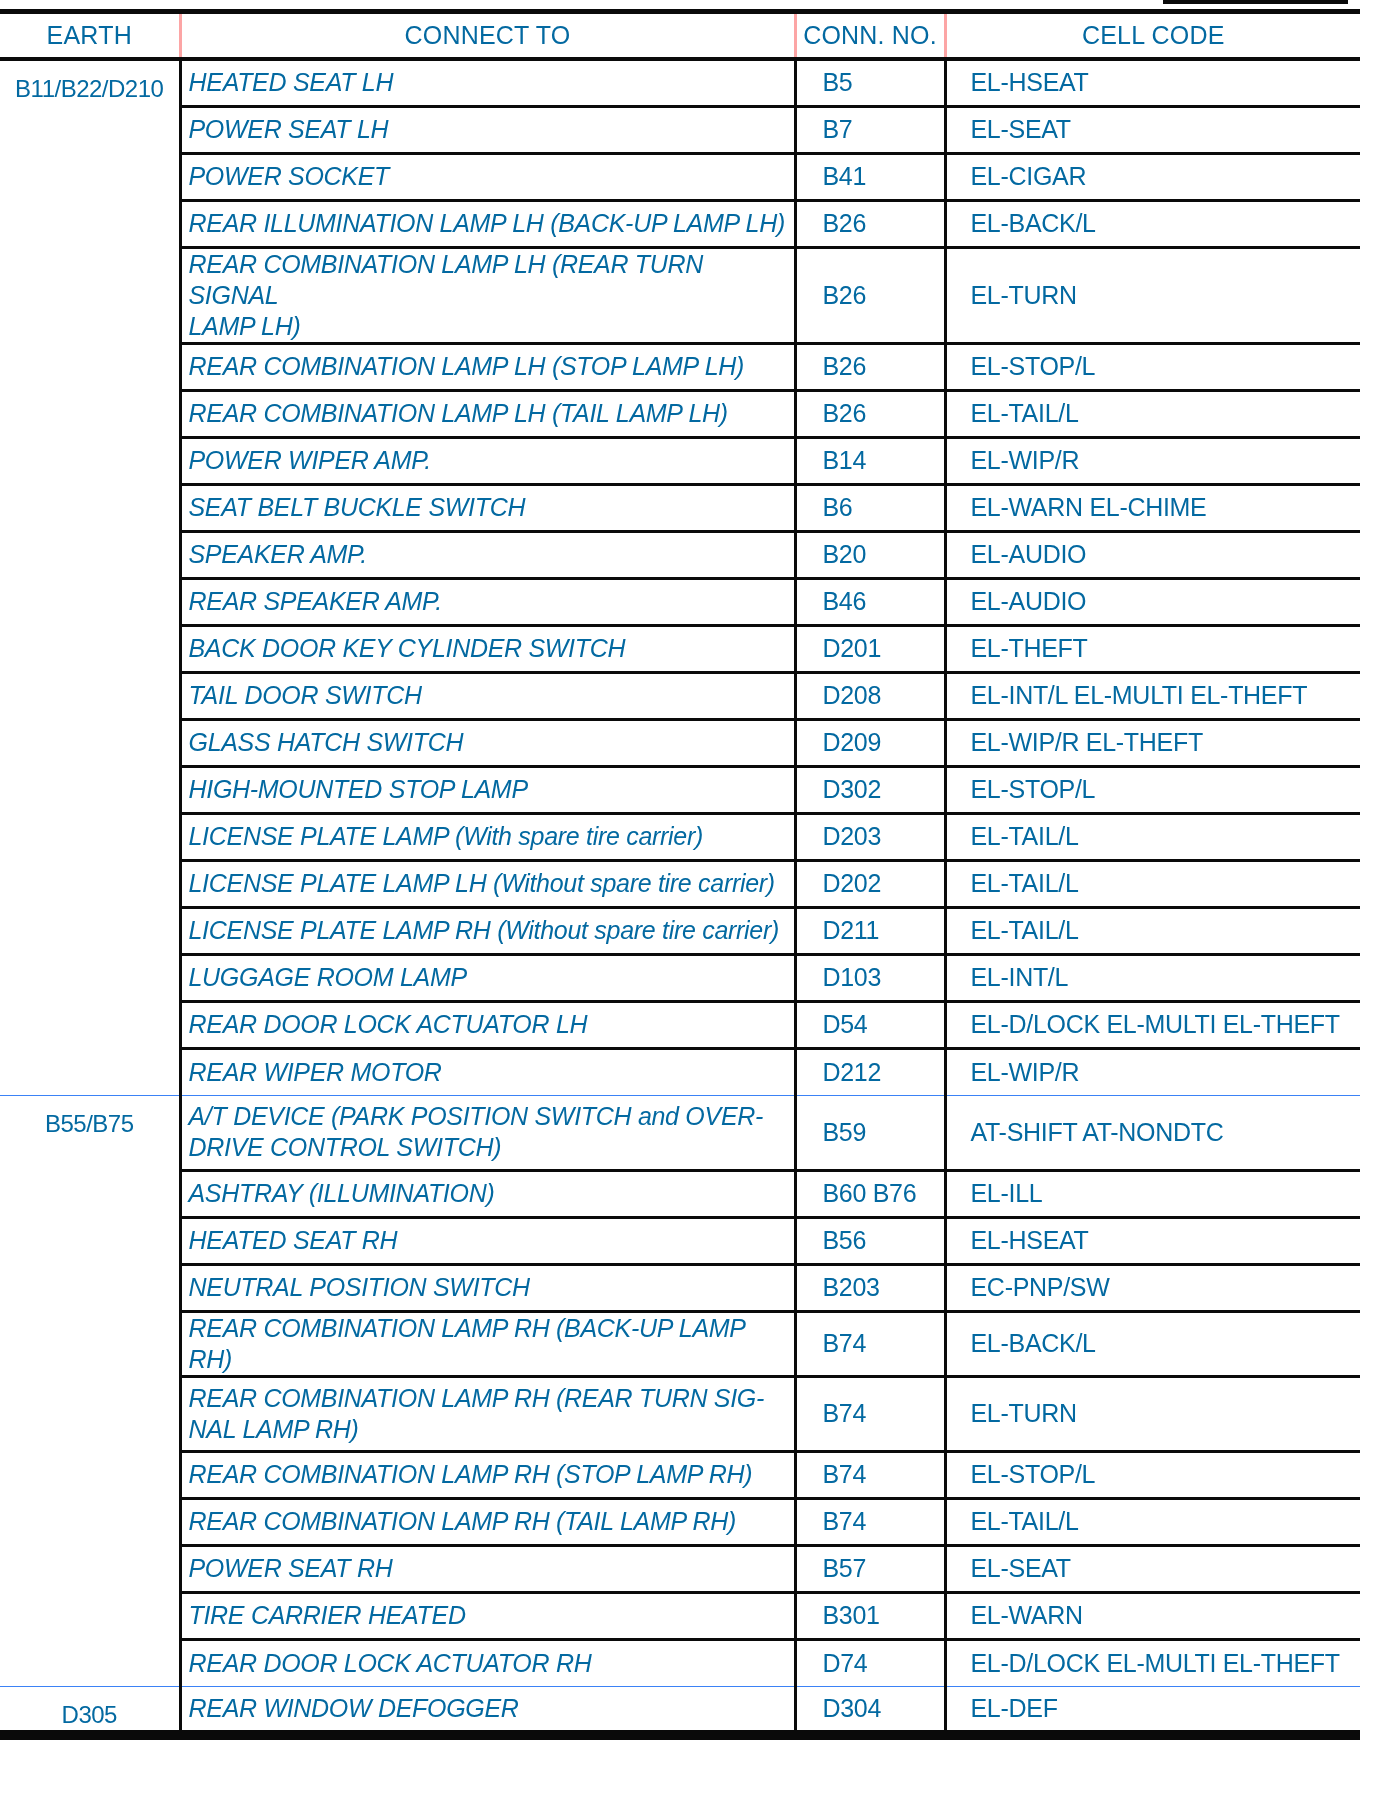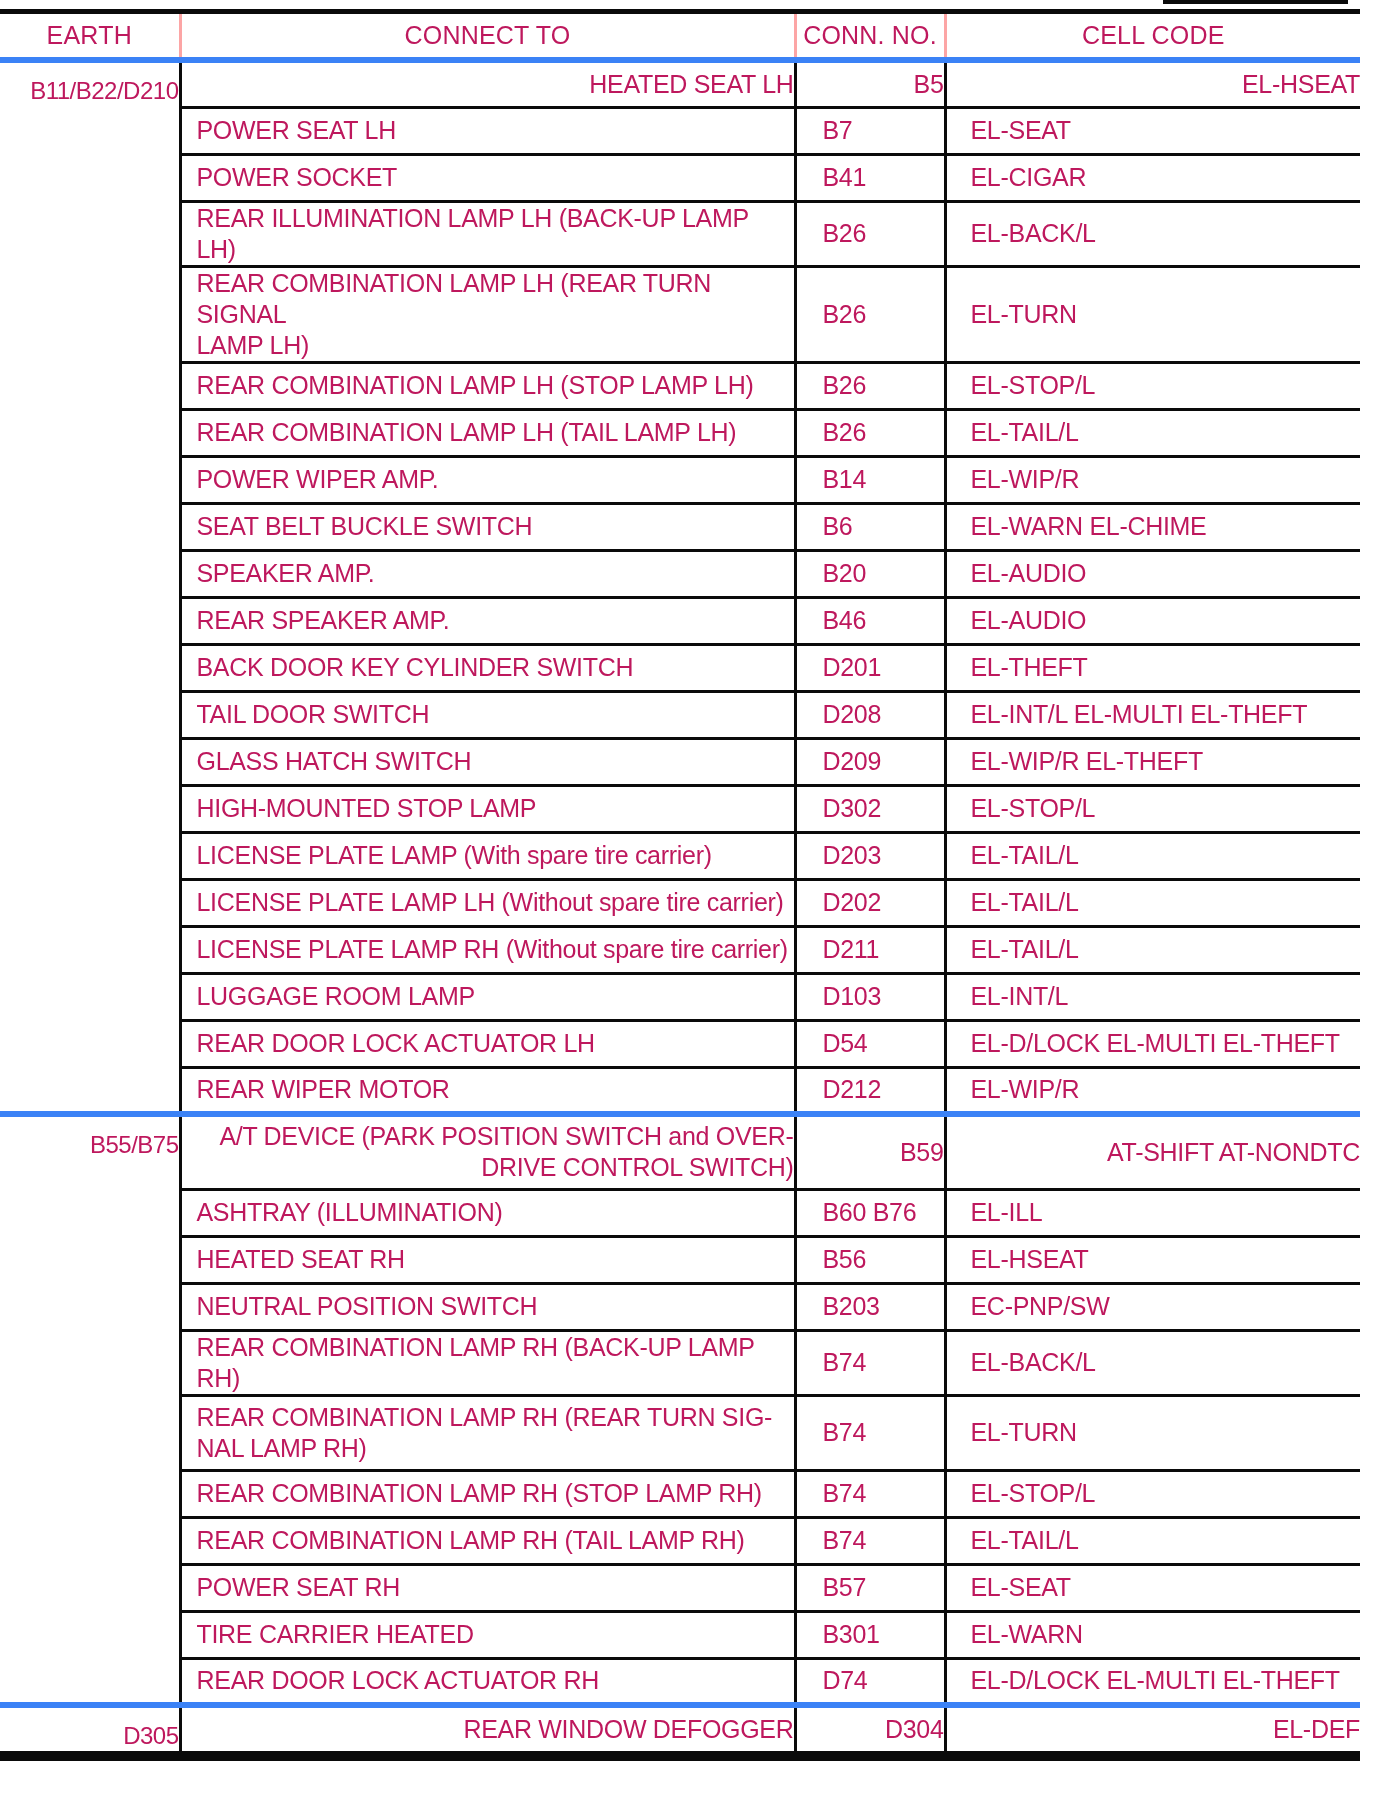--- a/index.html
+++ b/index.html
@@ -7,21 +7,21 @@
     padding: 0;
     background: #ffffff;
   }
   .page {
     position: relative;
     width: 1376px;
     height: 1820px;
     background: #ffffff;
     overflow: hidden;
     font-family: "Liberation Sans", "DejaVu Sans", sans-serif;
-    color: #be185d;
+    color: #0369a1;
   }
   .scan-tick {
     position: absolute;
     top: 0;
     left: 1163px;
     width: 185px;
     height: 4px;
     background: #0a0a0a;
   }
   table.earth-table {
@@ -65,35 +65,36 @@
   td.earth {
     text-align: center;
     vertical-align: top;
     padding-top: 12px;
     white-space: nowrap;
     font-size: 24px;
     letter-spacing: -0.5px;
     border-top: none;
   }
   td.connect {
-    padding-left: 15px;
+    padding-left: 7px;
     white-space: pre-line;
     border-left: 3px solid #0a0a0a;
+    font-style: italic;
   }
   td.conn {
     padding-left: 26px;
     border-left: 3px solid #0a0a0a;
     white-space: nowrap;
   }
   td.cell {
     padding-left: 24px;
     border-left: 3px solid #0a0a0a;
     white-space: nowrap;
   }
-  tr.group-start td { border-top: 6px solid #3b82f6; text-align: right; }
+  tr.group-start td { border-top: 1px solid #3b82f6; }
 </style>
 </head>
 <body>
 
 <div class="page">
   <div class="scan-tick"></div>
 
   <table class="earth-table">
     <colgroup>
       <col class="c-earth">

